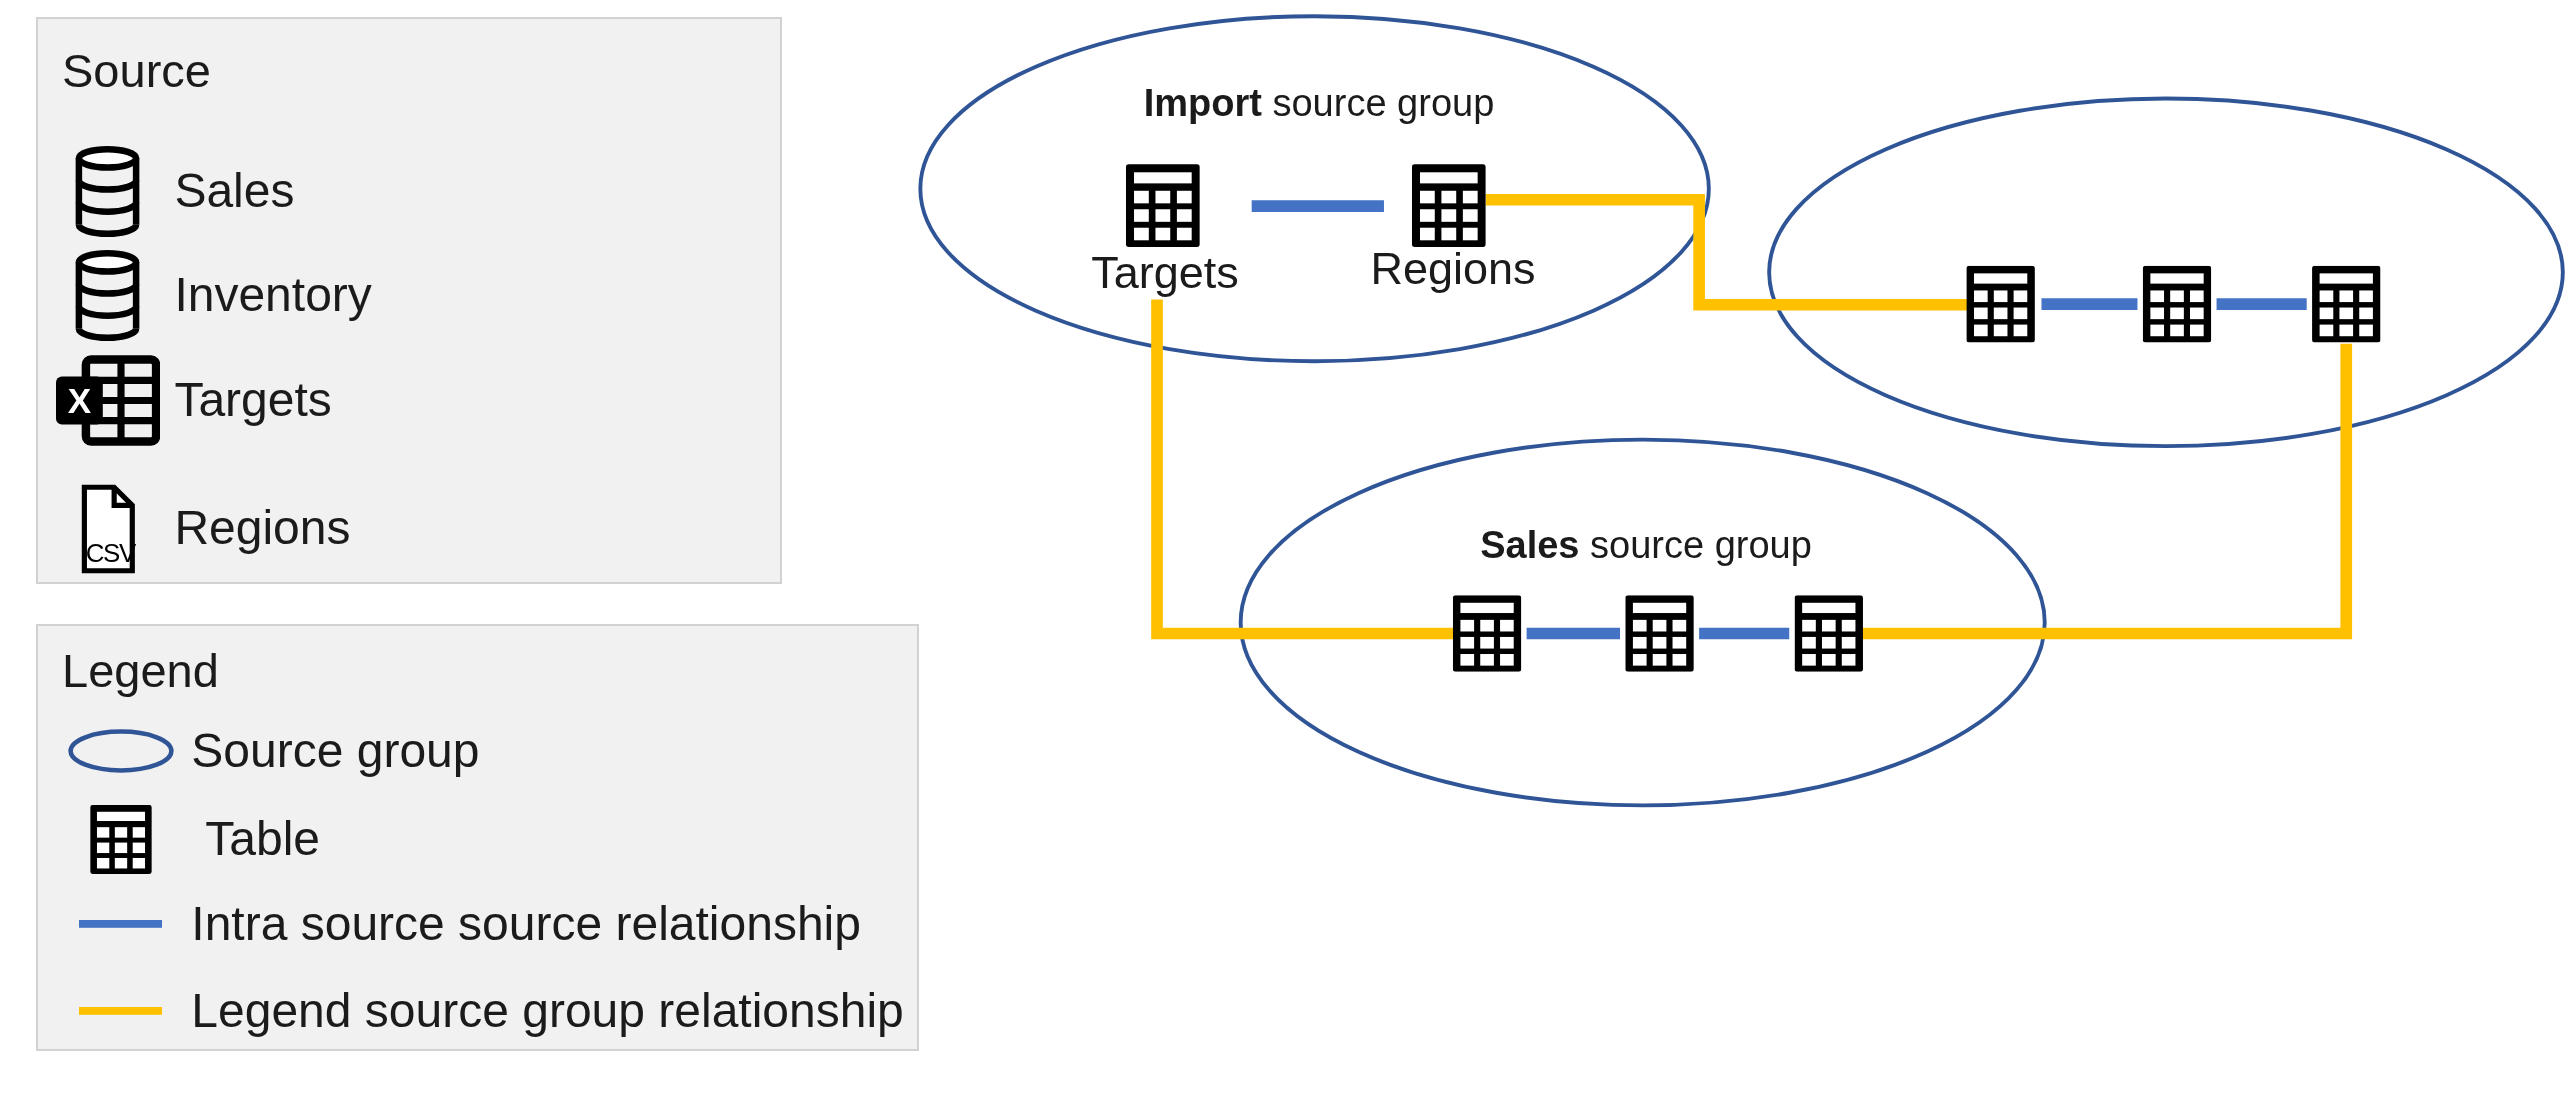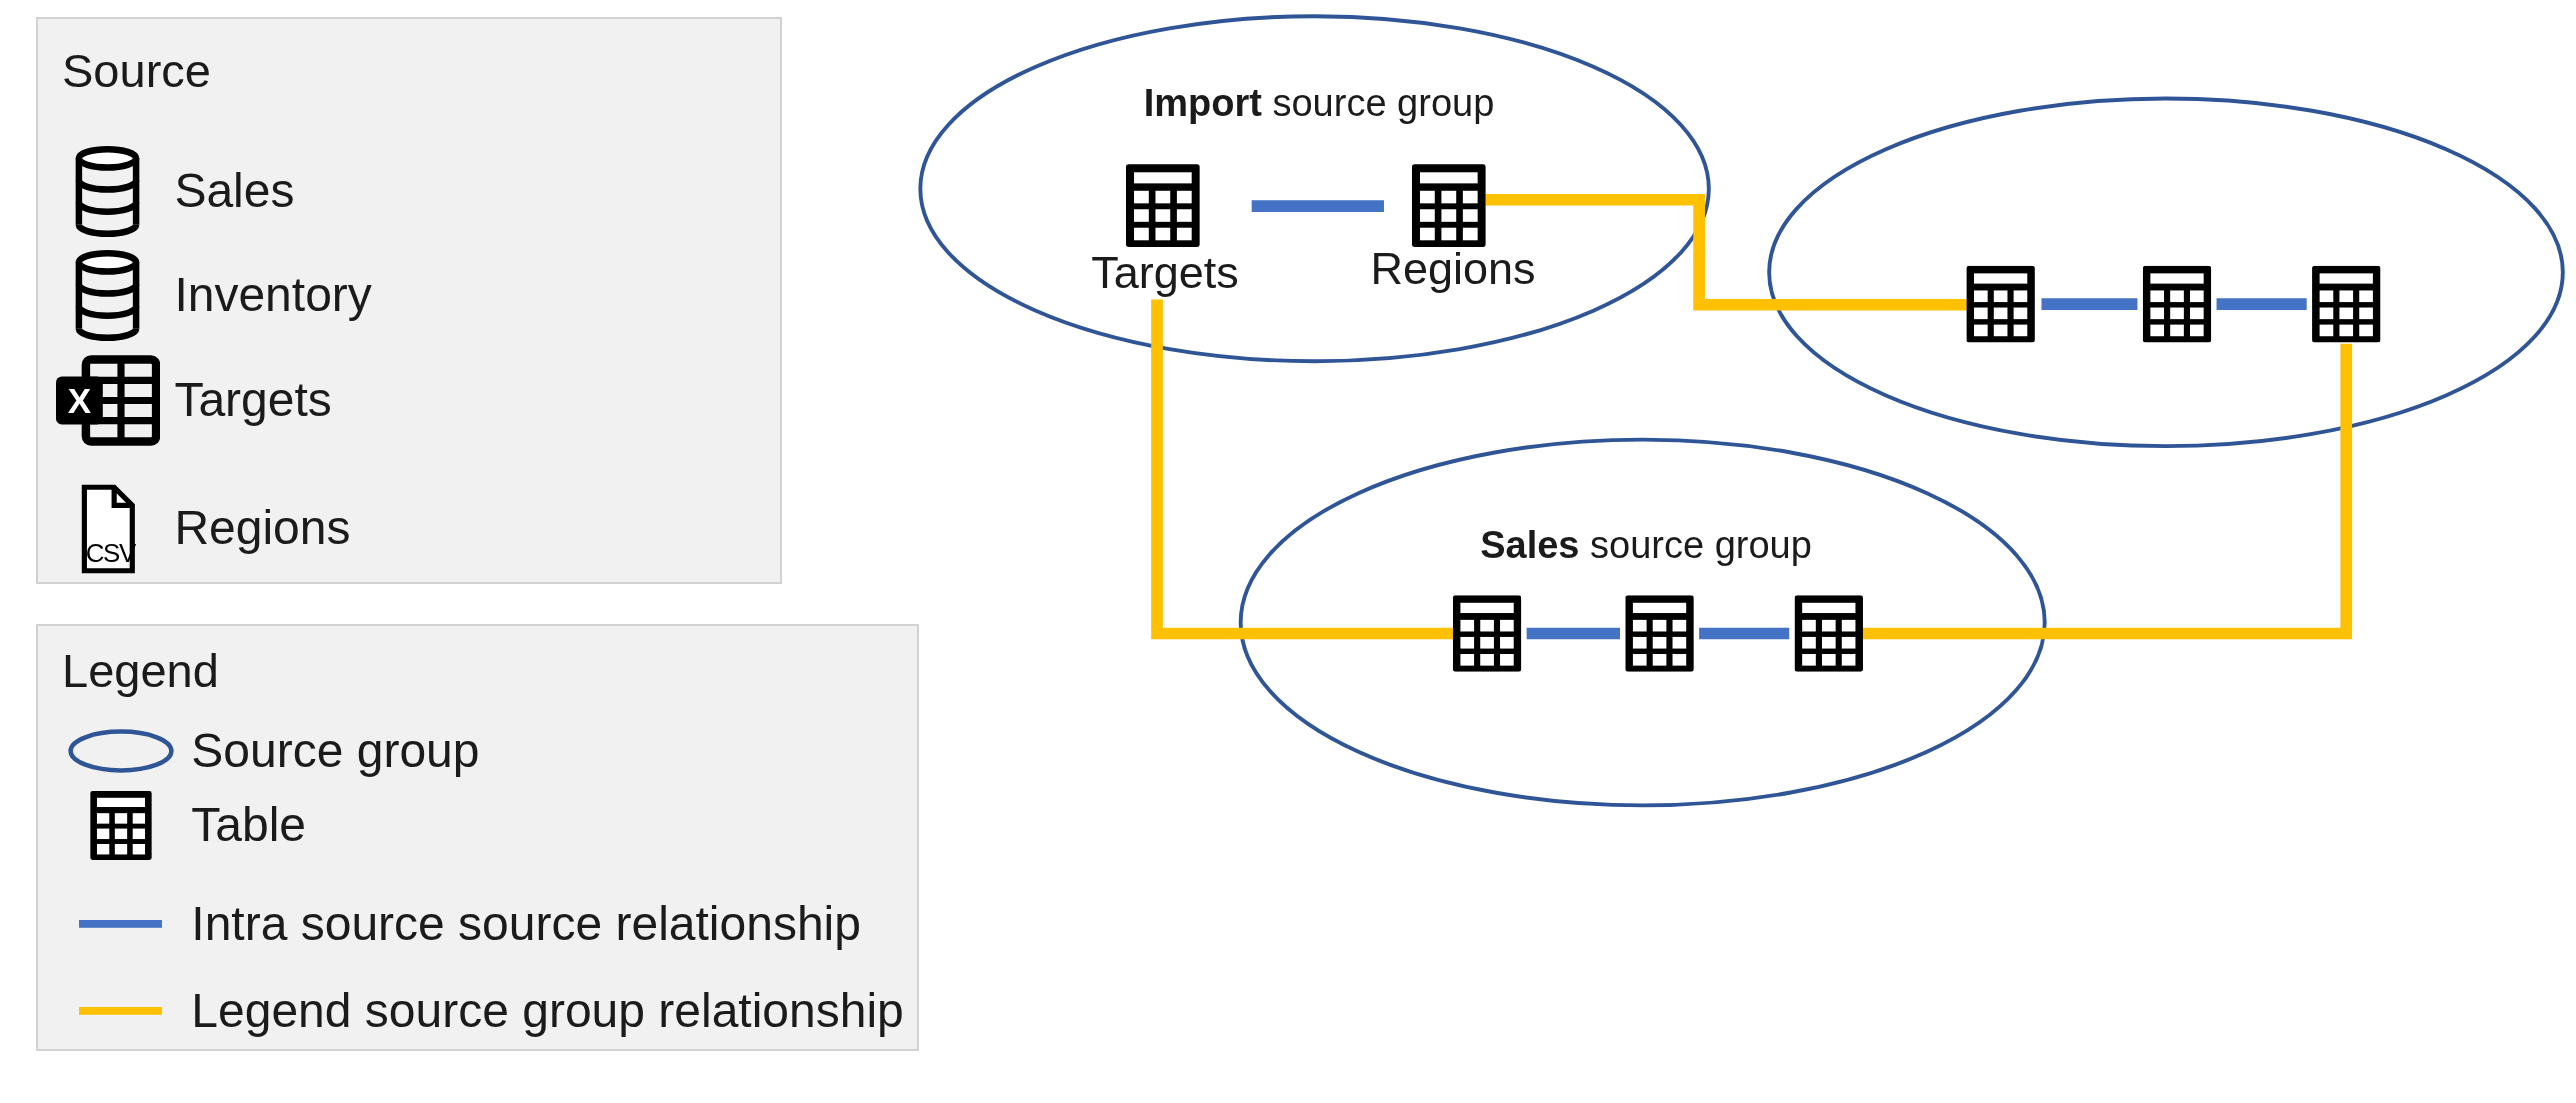--- a/index.html
+++ b/index.html
@@ -42,21 +42,21 @@
     font-size:48px; line-height:1.05; white-space:nowrap; margin-left:10.4px;
   }
   .panel-legend .row-label { margin-left:14.3px; }
 
   .row-sales     { top:125px; height:95px; }
   .row-inventory { top:229px; height:95px; }
   .row-targets   { top:333px; height:97px; }
   .row-regions   { top:461px; height:97px; }
 
   .lrow-group { top:88px; height:74px; }
-  .lrow-table { top:160px; height:79px; }
+  .lrow-table { top:174px; height:79px;gap:14px; }
   .lrow-intra { top:268px; height:60px;  }
   .lrow-cross { top:355px; height:60px;  }
 
   
   .diagram-svg { position:absolute; inset:0; width:2576px; height:1103px; z-index:0; }
 
   .g-title {
     position:absolute; transform:translateX(-50%);
     font-size:38px; line-height:1.1; white-space:nowrap; z-index:1;
   }

